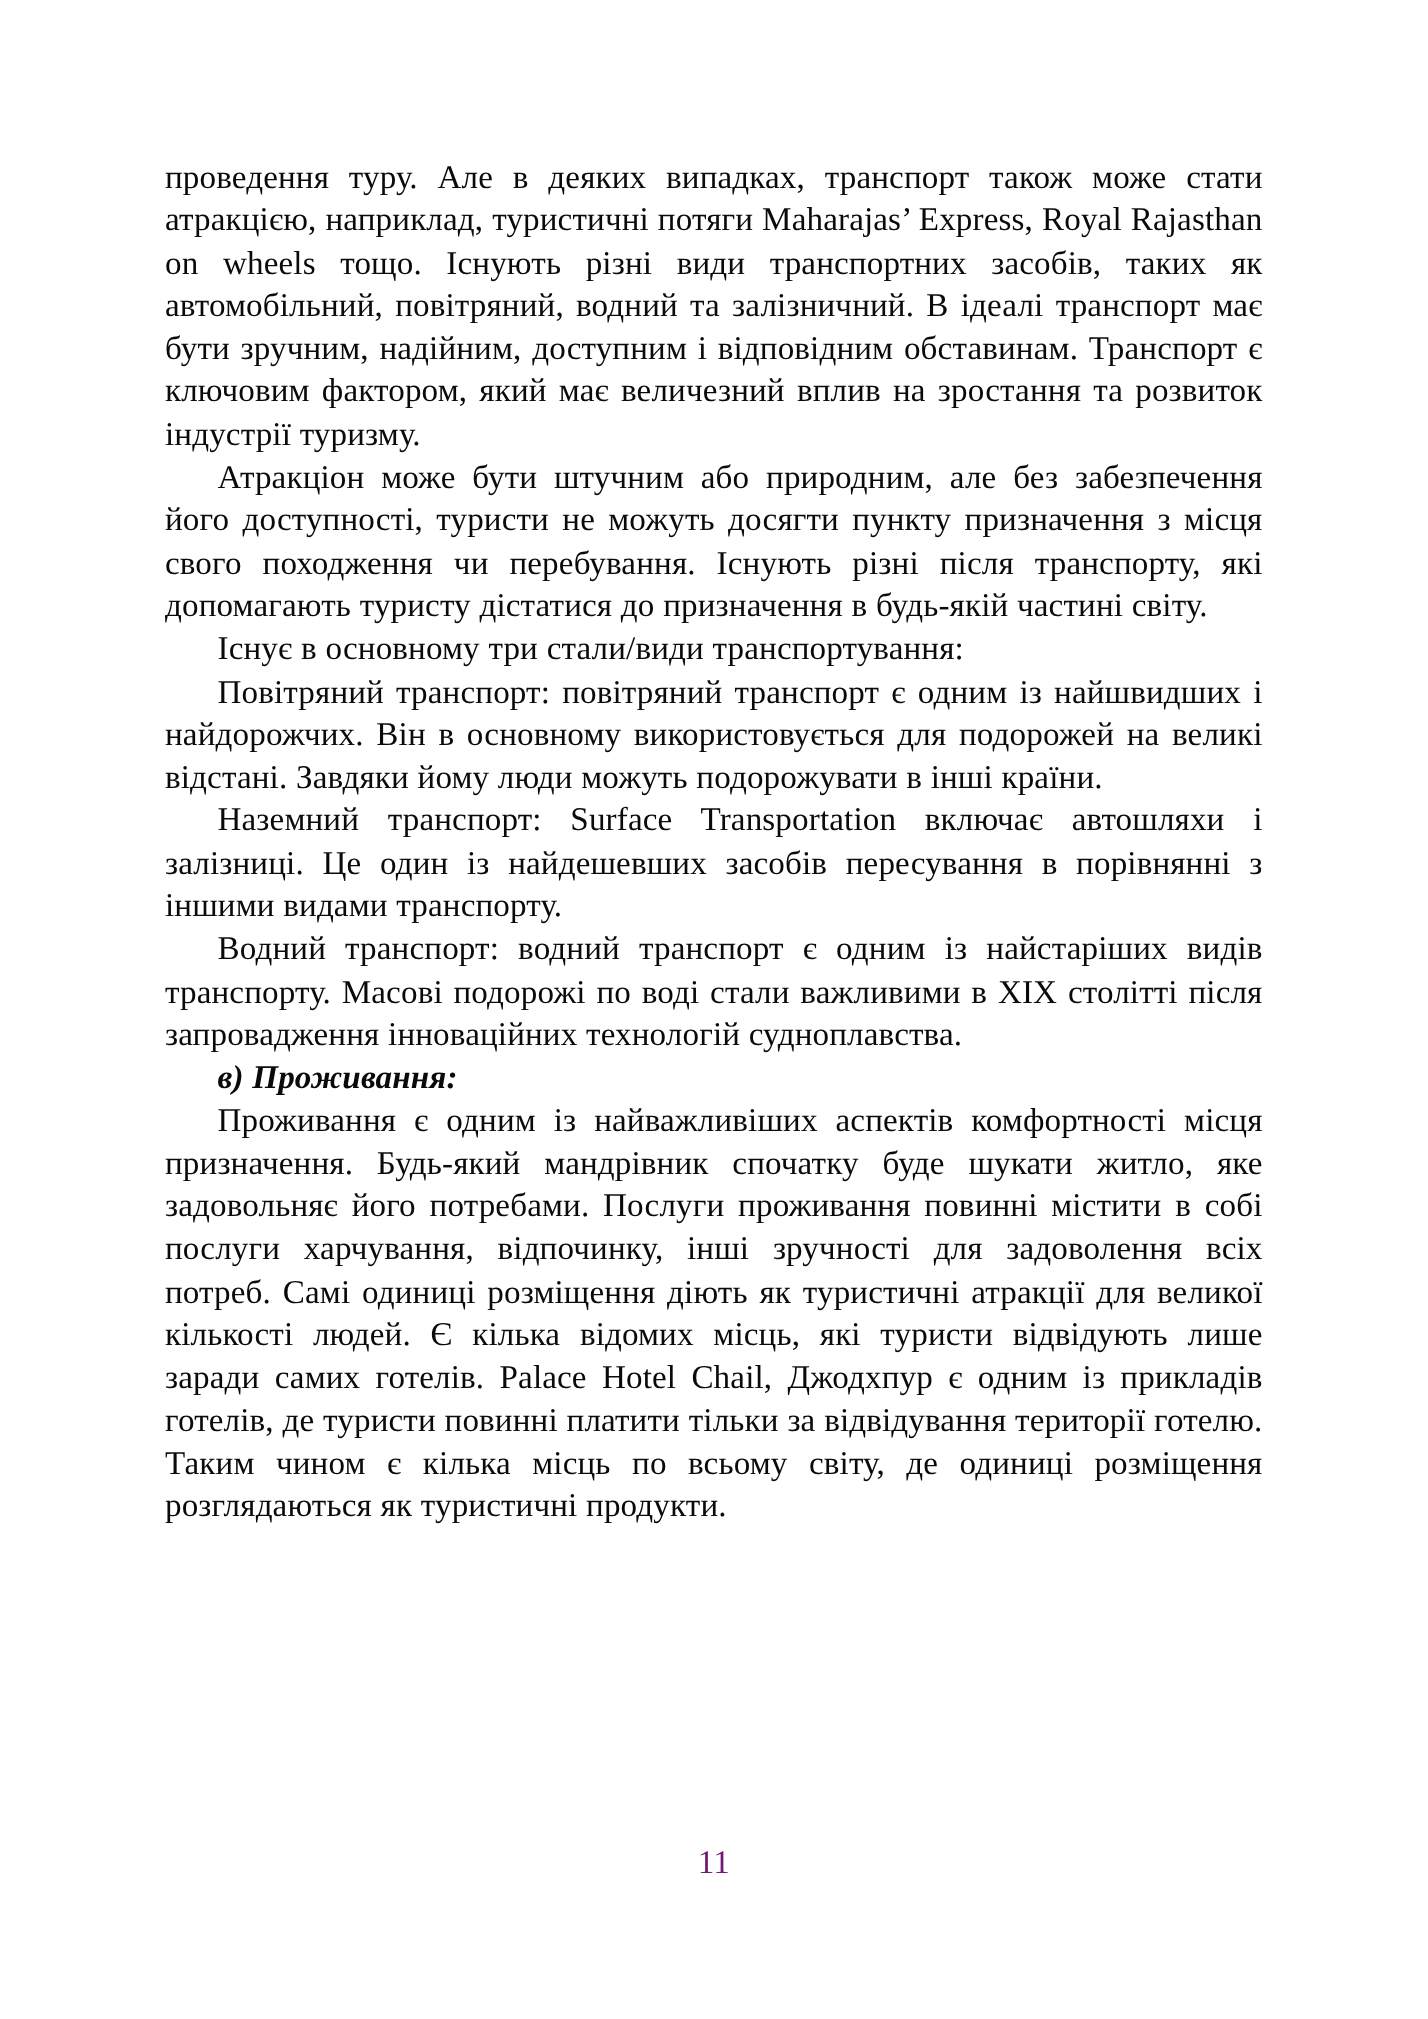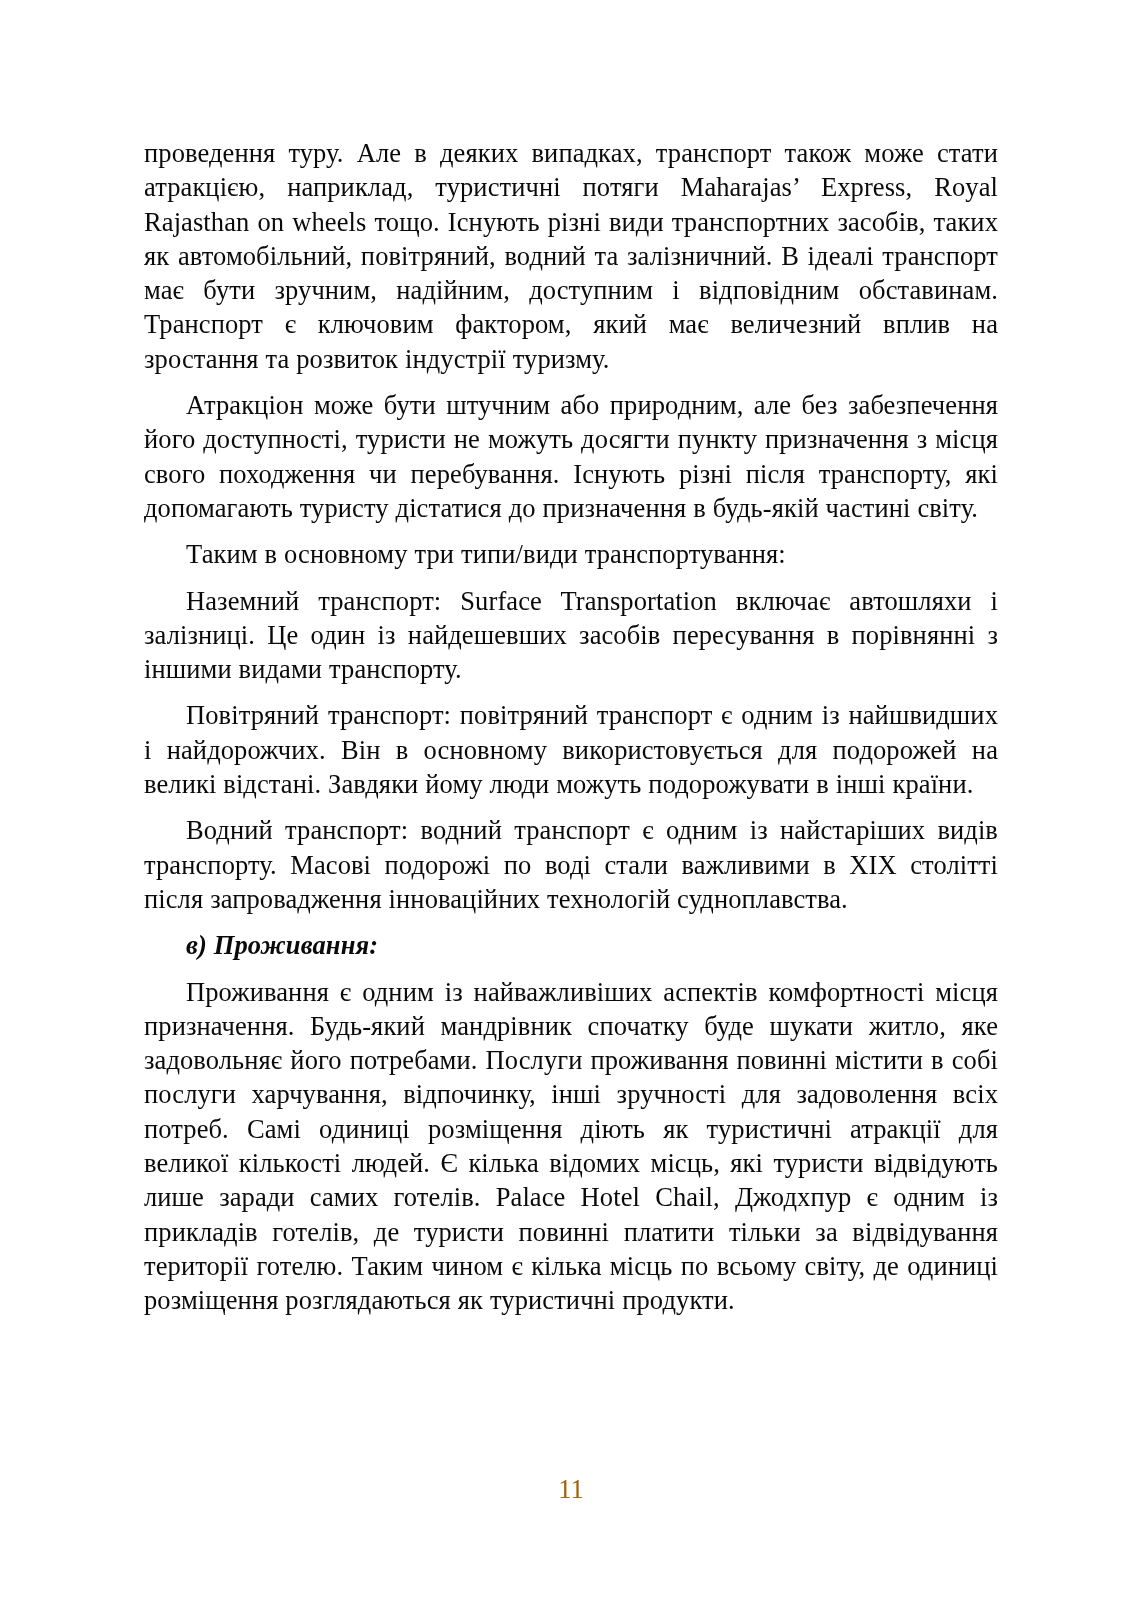--- a/index.html
+++ b/index.html
@@ -17,21 +17,21 @@
     font-family: "Liberation Serif", "DejaVu Serif", serif;
     color: #0a0a0a;
   }
   .text-column {
     position: absolute;
     left: 132px;
     top: 124px;
     width: 878px;
   }
   .para {
-    margin: 12px;
+    margin: 0;
     font-size: 26.5px;
     line-height: 34.3px;
     text-align: justify;
     text-justify: inter-word;
     text-indent: 42px;
     letter-spacing: 0.1px;
     word-spacing: 0.2px;
     -webkit-font-smoothing: none;
   }
   .para.no-indent {
@@ -44,39 +44,39 @@
   }
   .page-number {
     position: absolute;
     left: 0;
     right: 0;
     top: 1472px;
     text-align: center;
     font-size: 26.5px;
     line-height: 34.3px;
     font-family: "Liberation Serif", "DejaVu Serif", serif;
-    color: #a16207;
+    color: #701a75;
   }
 </style>
 </head>
 <body>
 
 <div class="page">
 
   <div class="text-column">
 
     <p class="para no-indent">проведення туру. Але в деяких випадках, транспорт також може стати атракцією, наприклад, туристичні потяги Maharajas’ Express, Royal Rajasthan on wheels тощо. Існують різні види транспортних засобів, таких як автомобільний, повітряний, водний та залізничний. В ідеалі транспорт має бути зручним, надійним, доступним і відповідним обставинам. Транспорт є ключовим фактором, який має величезний вплив на зростання та розвиток індустрії туризму.</p>
 
     <p class="para">Атракціон може бути штучним або природним, але без забезпечення його доступності, туристи не можуть досягти пункту призначення з місця свого походження чи перебування. Існують різні після транспорту, які допомагають туристу дістатися до призначення в будь-якій частині світу.</p>
 
-    <p class="para">Таким в основному три типи/види транспортування:</p>
+    <p class="para">Існує в основному три стали/види транспортування:</p>
+
+    <p class="para">Повітряний транспорт: повітряний транспорт є одним із найшвидших і найдорожчих. Він  в основному використовується для подорожей на великі відстані. Завдяки йому люди можуть подорожувати в інші країни.</p>
 
     <p class="para">Наземний транспорт: Surface Transportation включає автошляхи і залізниці. Це один із найдешевших засобів пересування в порівнянні з іншими видами транспорту.</p>
-
-    <p class="para">Повітряний транспорт: повітряний транспорт є одним із найшвидших і найдорожчих. Він  в основному використовується для подорожей на великі відстані. Завдяки йому люди можуть подорожувати в інші країни.</p>
 
     <p class="para">Водний транспорт: водний транспорт є одним із найстаріших видів транспорту. Масові подорожі по воді стали важливими в ХІХ столітті після запровадження інноваційних технологій судноплавства.</p>
 
     <p class="para heading">в) Проживання:</p>
 
     <p class="para">Проживання є одним із найважливіших аспектів комфортності місця призначення. Будь-який мандрівник спочатку буде шукати житло, яке задовольняє його потребами. Послуги проживання повинні містити в собі послуги харчування, відпочинку, інші зручності для задоволення всіх потреб. Самі одиниці розміщення діють як туристичні атракції для великої кількості людей. Є кілька відомих місць, які туристи відвідують лише заради самих готелів. Palace Hotel Chail, Джодхпур є одним із прикладів готелів, де туристи повинні платити тільки за відвідування території готелю. Таким чином є кілька місць по всьому світу, де одиниці розміщення розглядаються як туристичні продукти.</p>
 
 
   </div>
 

